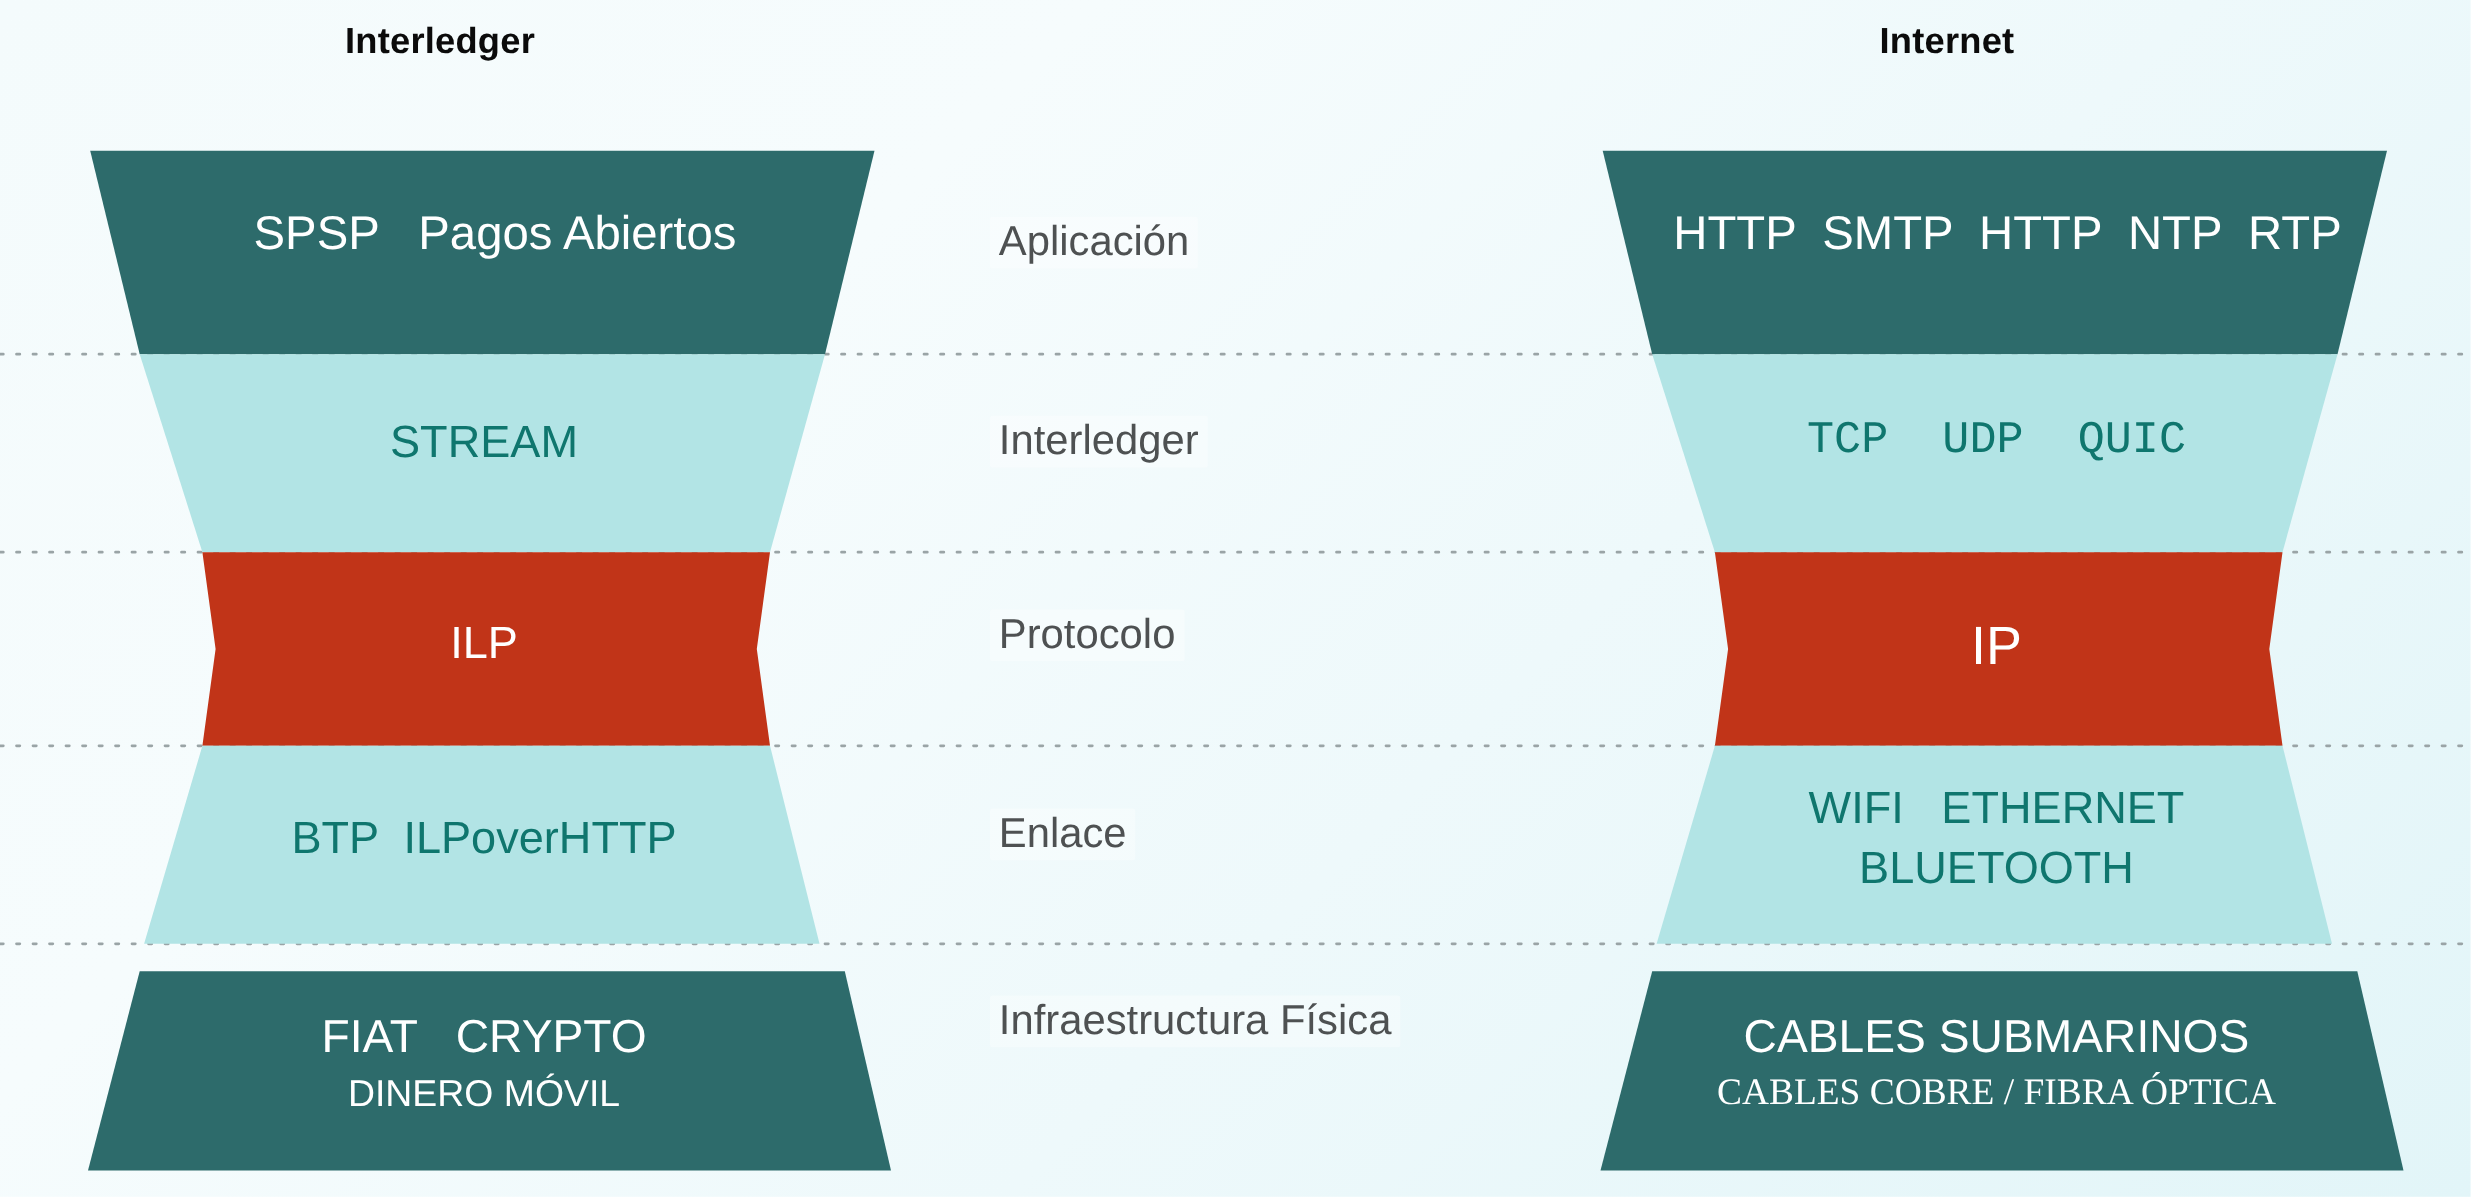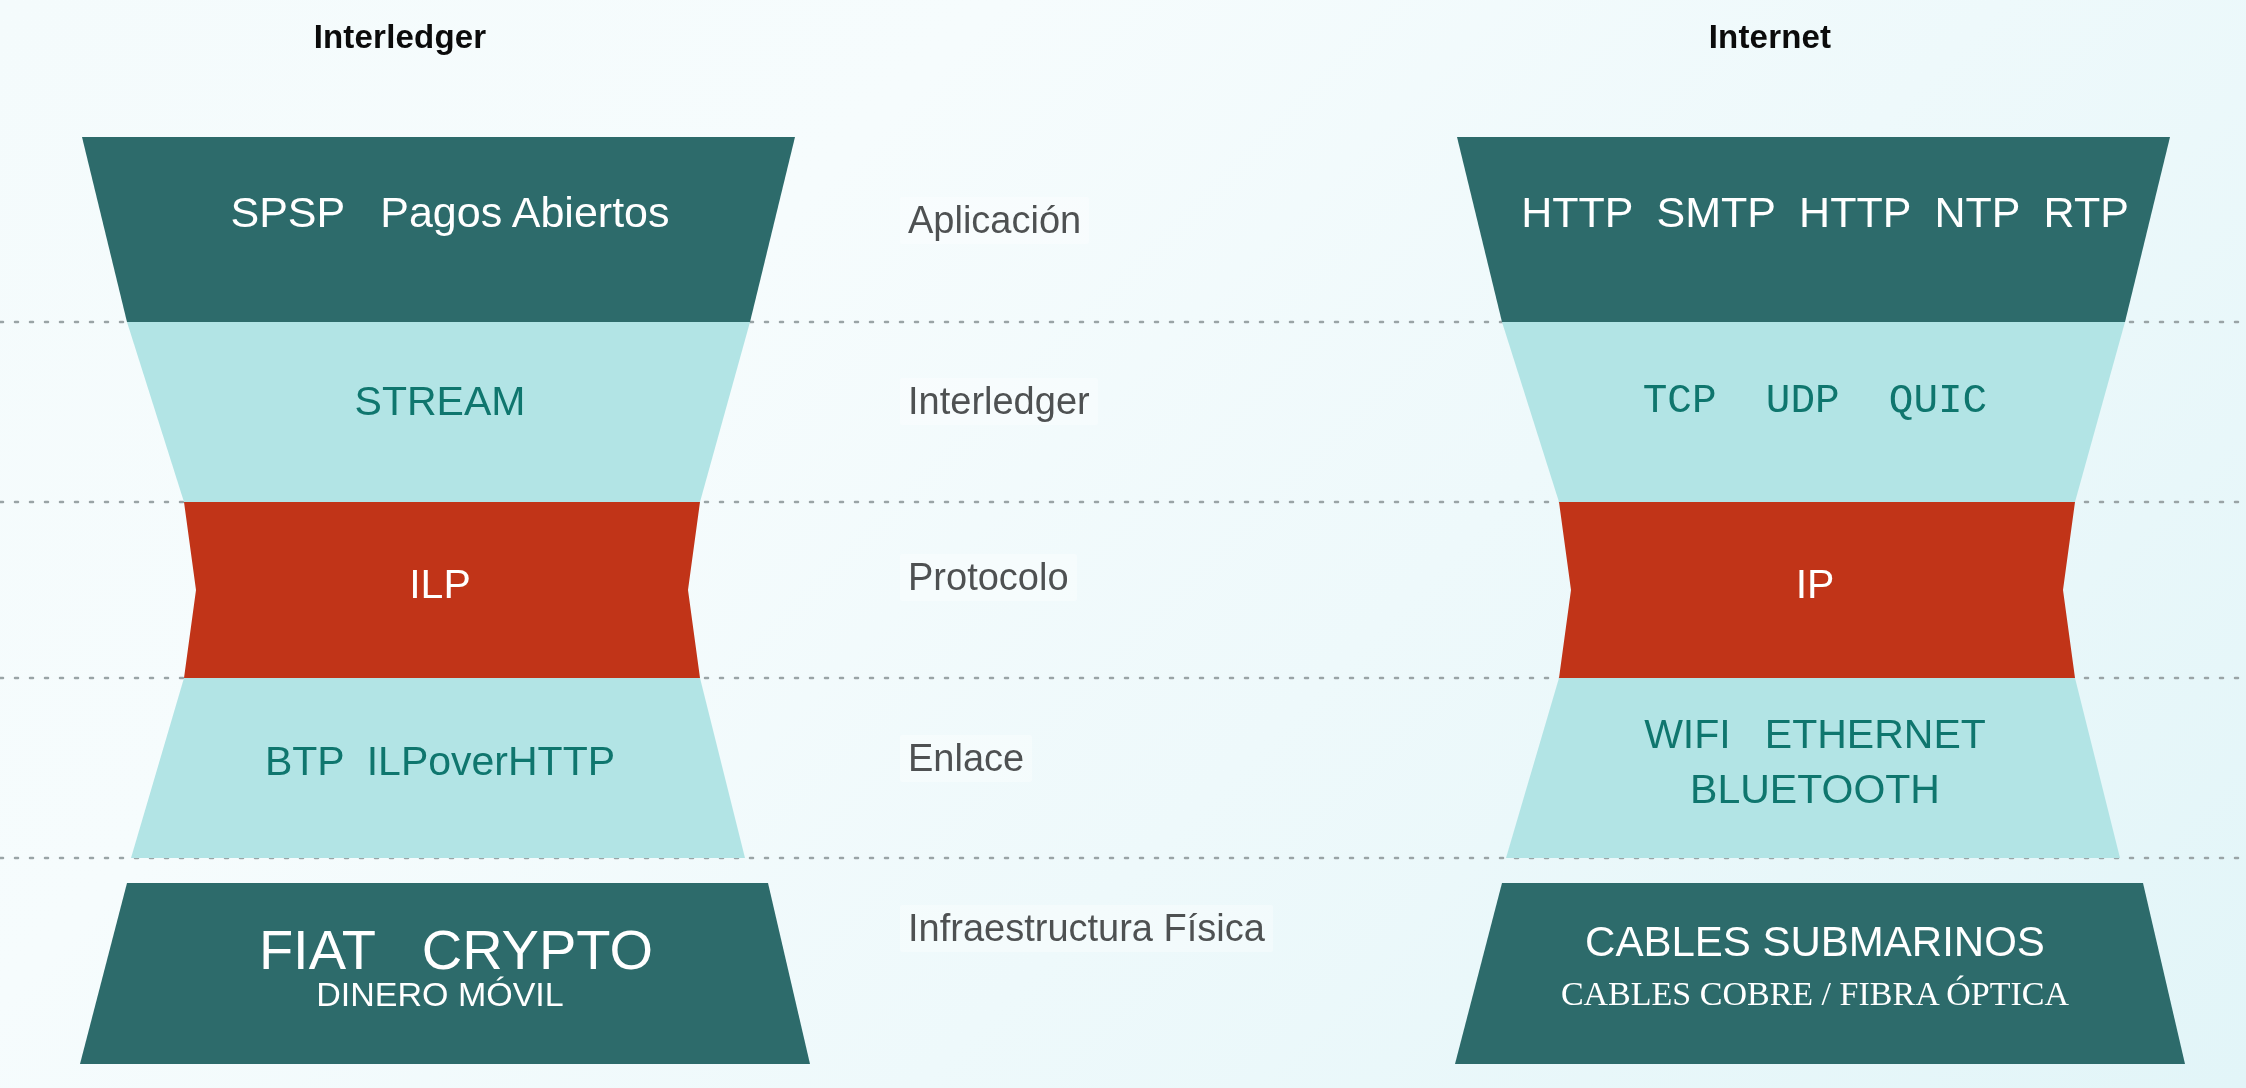--- a/index.html
+++ b/index.html
@@ -62,24 +62,24 @@
   <div class="mid-label" style="left:900px;top:197px;">Aplicación</div>
   <div class="mid-label" style="left:900px;top:378px;">Interledger</div>
   <div class="mid-label" style="left:900px;top:554px;">Protocolo</div>
   <div class="mid-label" style="left:900px;top:735px;">Enlace</div>
   <div class="mid-label" style="left:900px;top:905px;">Infraestructura Física</div>
 
   <div class="cell-text t-white" style="left:60px;top:190px;width:780px;font-size:43px;">SPSP   Pagos Abiertos</div>
   <div class="cell-text t-dark" style="left:60px;top:380px;width:760px;font-size:41px;">STREAM</div>
   <div class="cell-text t-white" style="left:60px;top:563px;width:760px;font-size:41px;">ILP</div>
   <div class="cell-text t-dark" style="left:60px;top:740px;width:760px;font-size:41px;">BTP  ILPoverHTTP</div>
-  <div class="cell-text t-white" style="left:76px;top:920px;width:760px;font-size:56px;">FIAT   CRYPTO</div>
+  <div class="cell-text t-white" style="left:60px;top:920px;width:760px;font-size:42px;">FIAT   CRYPTO</div>
   <div class="cell-text t-white" style="left:60px;top:976px;width:760px;font-size:34px;">DINERO MÓVIL</div>
 
   <div class="cell-text t-white" style="left:1435px;top:190px;width:780px;font-size:43px;">HTTP  SMTP  HTTP  NTP  RTP</div>
   <div class="cell-text t-dark" style="left:1435px;top:380px;width:760px;font-size:41px;font-family:Liberation Mono, monospace;">TCP  UDP  QUIC</div>
-  <div class="cell-text t-white" style="left:1435px;top:563px;width:760px;font-size:41px;">IP</div>
+  <div class="cell-text t-white" style="left:1435px;top:563px;width:760px;font-size:49px;">IP</div>
   <div class="cell-text t-dark" style="left:1435px;top:713px;width:760px;font-size:41px;">WIFI   ETHERNET</div>
   <div class="cell-text t-dark" style="left:1435px;top:768px;width:760px;font-size:41px;">BLUETOOTH</div>
   <div class="cell-text t-white" style="left:1435px;top:920px;width:760px;font-size:42px;">CABLES SUBMARINOS</div>
   <div class="cell-text t-white" style="left:1435px;top:976px;width:760px;font-size:34px;font-family:Liberation Serif, serif;">CABLES COBRE / FIBRA ÓPTICA</div>
 
 </div>
 
 </body></html>

